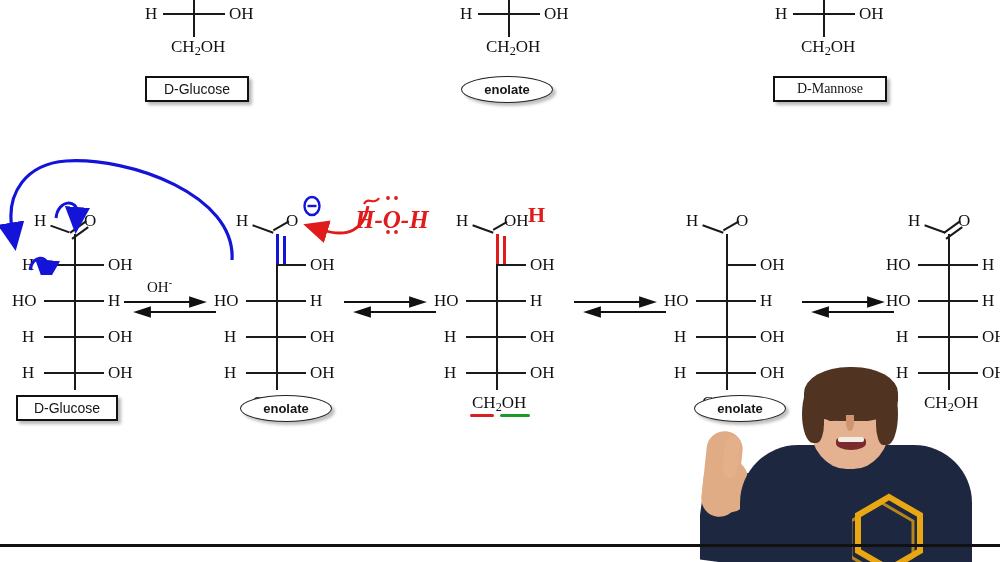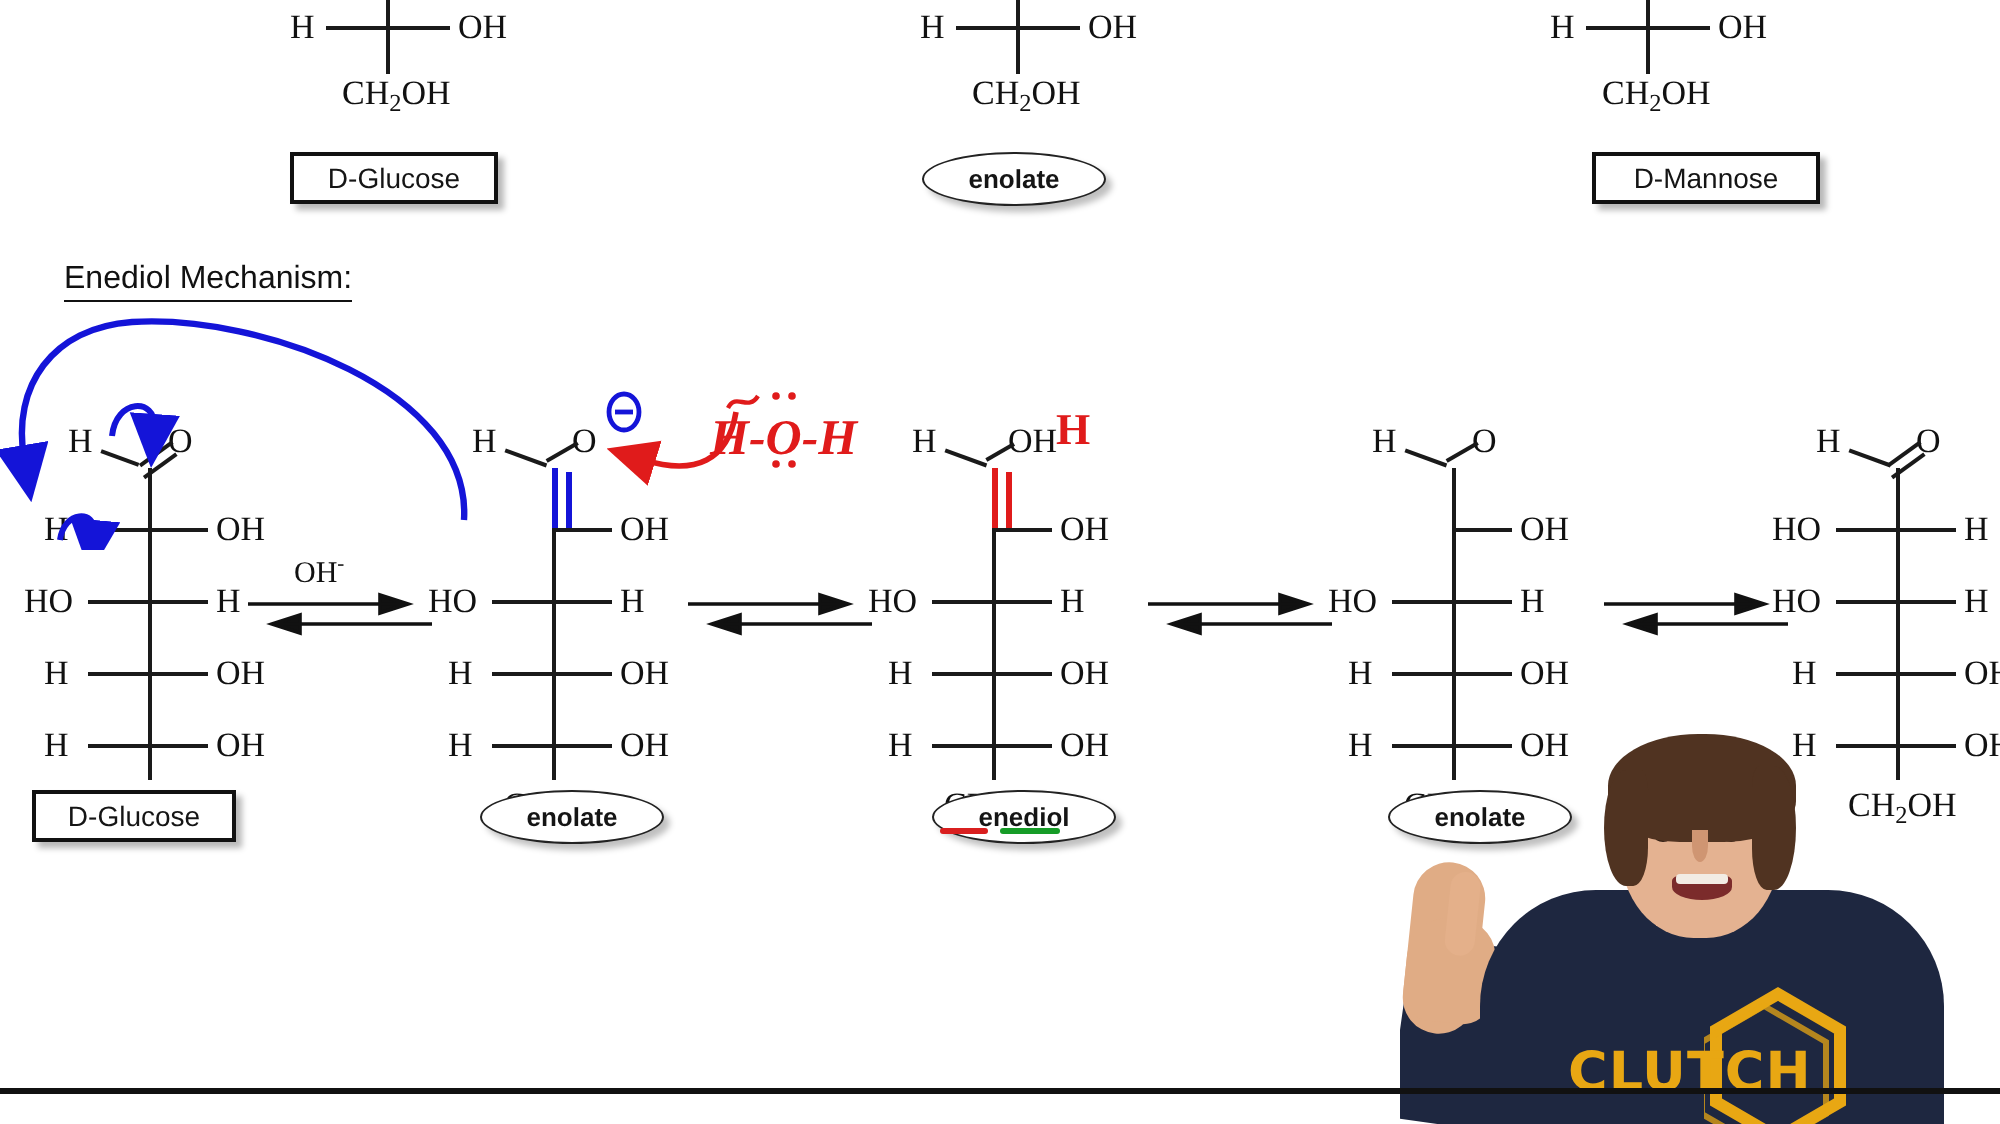--- a/index.html
+++ b/index.html
@@ -100,23 +100,22 @@
   <div class="chip-oval" style="left:461px;top:76px;width:62px;">enolate</div>
 
   <div class="fischer" style="left:775px;top:0px;">
     <div class="bond vbond" style="left:48px;top:-6px;height:20px;"></div>
     <div class="bond hbond" style="left:18px;top:13px;width:62px;"></div>
     <div class="bond vbond" style="left:48px;top:13px;height:24px;"></div>
     <div class="atom" style="left:0px;top:5px;">H</div>
     <div class="atom" style="left:84px;top:5px;">OH</div>
     <div class="atom" style="left:26px;top:38px;"><span>CH</span><span class="sub">2</span><span>OH</span></div>
   </div>
-  <div class="chip-rect" style="left:796px;top:76px;width:92px;">D-Mannose</div>
-
-  <div class="section-title" style="left:32px;top:131px;">Enediol Mechanism:</div>
+  <div class="chip-rect" style="left:773px;top:76px;width:92px;font-family:Liberation Serif, serif;">D-Mannose</div>
+
 
   <div class="fischer" style="left:12px;top:206px;">
 
     <div class="atom" style="left:22px;top:6px;">H</div>
     <div class="bond hbond" style="left:38px;top:22px;width:20px;transform:rotate(20deg);"></div>
     <div class="atom" style="left:72px;top:6px;">O</div>
     <div class="bond hbond" style="left:56px;top:20px;width:20px;transform:rotate(-36deg);"></div>
     <div class="bond hbond" style="left:58px;top:26px;width:20px;transform:rotate(-36deg);"></div>
 
     <div class="bond vbond" style="left:62px;top:28px;height:28px;"></div>
@@ -233,21 +232,20 @@
     <div class="atom" style="left:-14px;top:86px;">HO</div>
     <div class="atom" style="left:82px;top:86px;">H</div>
     <div class="bond hbond" style="left:18px;top:130px;width:60px;"></div>
     <div class="atom" style="left:-4px;top:122px;">H</div>
     <div class="atom" style="left:82px;top:122px;">OH</div>
     <div class="bond hbond" style="left:18px;top:166px;width:60px;"></div>
     <div class="atom" style="left:-4px;top:158px;">H</div>
     <div class="atom" style="left:82px;top:158px;">OH</div>
     <div class="atom" style="left:24px;top:188px;">CH<span class="sub">2</span>OH</div>
   </div>
-  <div class="chip-oval" style="left:466px;top:395px;width:62px;">enediol</div>
   <div class="underline-red" style="left:470px;top:414px;width:24px;"></div>
   <div class="underline-green" style="left:500px;top:414px;width:30px;"></div>
 
   <svg class="eq-arrow" style="left:570px;top:293px;width:100px;height:28px;">
     <path d="M4,9 L84,9 M84,9 L70,4.5 L70,13.5 z" fill="#111" stroke="#111" stroke-width="1.8"></path>
     <path d="M96,19 L16,19 M16,19 L30,14.5 L30,23.5 z" fill="#111" stroke="#111" stroke-width="1.8"></path>
   </svg>
 
   <div class="fischer" style="left:678px;top:206px;">
     <div class="atom" style="left:8px;top:6px;">H</div>
@@ -315,18 +313,17 @@
     <div class="hair"></div>
     <div class="hair-l"></div>
     <div class="hair-r"></div>
     <div class="nose"></div>
     <div class="mouth"></div>
     <div class="teeth"></div>
     <svg class="logo-hex" viewBox="0 0 74 80">
       <polygon points="37,4 68,22 68,58 37,76 6,58 6,22" fill="none" stroke="#e8a713" stroke-width="6"></polygon>
       <polygon points="30,10 61,28 61,64 30,82 -1,64 -1,28" fill="none" stroke="#e8a713" stroke-width="3" opacity="0.75"></polygon>
     </svg>
-    <div class="logo-text">CLUTCH</div>
   </div>
 
   <div class="bottom-rule" style="top:544px;"></div>
 
 </div>
 
 </body></html>

